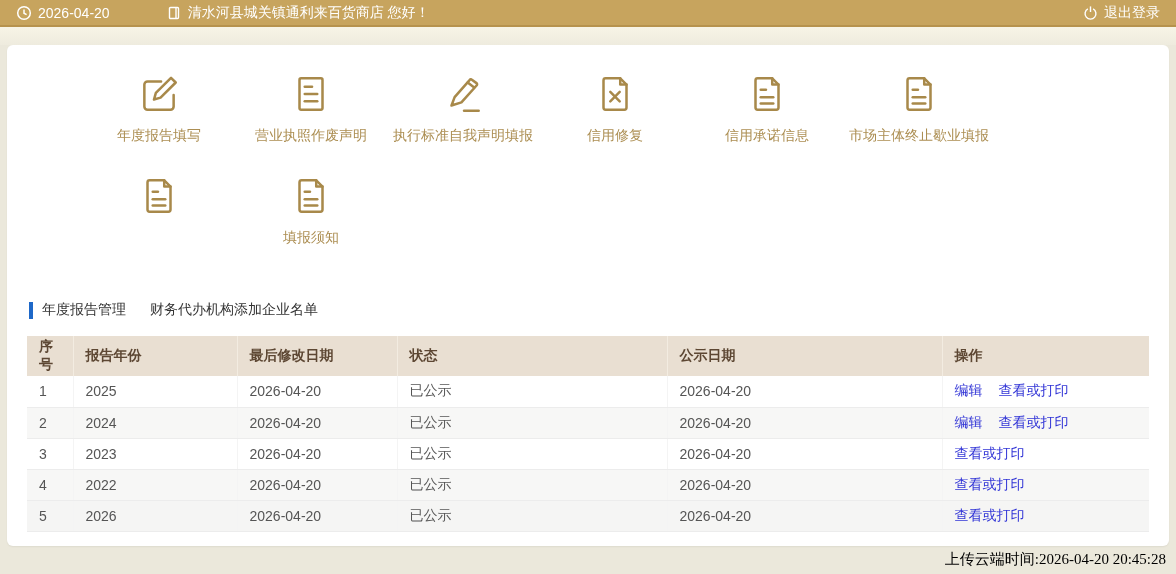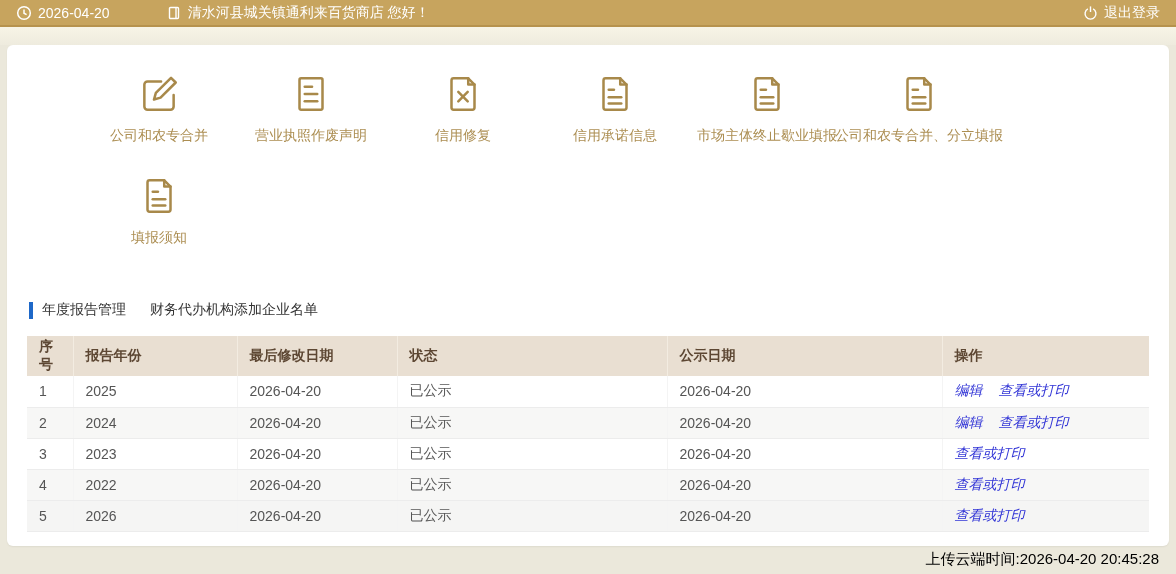--- a/index.html
+++ b/index.html
@@ -50,26 +50,26 @@
   thead th {
     background:#e9dfd2; color:#5d4733; text-align:left; font-weight:bold;
     height:40px; padding:0 12px; border-right:1px solid #f3ece1;
   }
   thead th:last-child { border-right:none; }
   tbody td {
     height:31px; padding:0 12px; color:#555;
     border-bottom:1px solid #ececec; border-right:1px solid #f4f4f4;
     background:#fff;
   }
-  tbody td:last-child { border-right:none;font-style:italic; }
+  tbody td:last-child { border-right:none; }
   tbody tr:nth-child(even) td { background:#f7f7f6; }
   tbody tr:last-child td { background:#f5f5f4; }
   a.action-link { color:#3134d6; text-decoration:none; margin-right:16px; cursor:pointer; }
   
-  .footer { margin-top:4px; text-align:right; padding-right:17px; font-size:15px; color:#000; }
+  .footer { margin-top:4px; text-align:right; padding-right:10px; font-size:15px; color:#000;font-family:Liberation Serif, serif; }
 </style>
 </head>
 <body>
 
 <div class="topbar">
   <div class="bar-group">
     <span>
       <svg width="16" height="16" viewBox="0 0 16 16" fill="none" stroke="#fff" stroke-width="1.5">
         <circle cx="8" cy="8" r="6.3"></circle>
           <path d="M8 4.6 V8.2 l2.6 1.5"></path>
@@ -100,33 +100,41 @@
 <div class="strip"></div>
 
 <div class="card">
 
   <div class="grid">
     <div class="grid-item">
       <span class="ficon"><svg viewBox="0 0 44 44" fill="none" stroke="currentColor" stroke-width="2.4" stroke-linecap="round" stroke-linejoin="round">
             <path d="M36 23 v11 a3 3 0 0 1 -3 3 H11 a3 3 0 0 1 -3 -3 V13 a3 3 0 0 1 3 -3 h13"></path>
             <path d="M33.5 6.5 l4.5 4.5 L23.5 25.5 l-6.3 1.8 1.8 -6.3 z"></path>
           </svg></span>
-      <span class="grid-label">公司和农专合并</span>
+      <span class="grid-label">年度报告填写</span>
     </div>
     <div class="grid-item">
       <span class="ficon"><svg viewBox="0 0 44 44" fill="none" stroke="currentColor" stroke-width="2.4" stroke-linecap="round" stroke-linejoin="round">
             <rect x="11" y="7" width="22" height="30" rx="1.5"></rect>
             <line x1="16" y1="15" x2="23" y2="15"></line>
             <line x1="16" y1="22" x2="28" y2="22"></line>
             <line x1="16" y1="29" x2="28" y2="29"></line>
           </svg></span>
       <span class="grid-label">营业执照作废声明</span>
     </div>
     <div class="grid-item">
       <span class="ficon"><svg viewBox="0 0 44 44" fill="none" stroke="currentColor" stroke-width="2.4" stroke-linecap="round" stroke-linejoin="round">
+            <path d="M11 33 l3 -8 L28.5 8.5 a1.4 1.4 0 0 1 2 -.2 l4.4 3.3 a1.4 1.4 0 0 1 .3 2 L20.5 30 l-9.5 3z"></path>
+            <path d="M26.5 11 l6.2 4.7"></path>
+            <line x1="23" y1="38" x2="37" y2="38"></line>
+          </svg></span>
+      <span class="grid-label">执行标准自我声明填报</span>
+    </div>
+    <div class="grid-item">
+      <span class="ficon"><svg viewBox="0 0 44 44" fill="none" stroke="currentColor" stroke-width="2.4" stroke-linecap="round" stroke-linejoin="round">
             <path d="M27 7 H13 a2 2 0 0 0 -2 2 v26 a2 2 0 0 0 2 2 h18 a2 2 0 0 0 2 -2 V13 z"></path>
             <path d="M27 7 v6 h6"></path>
             <path d="M17.5 20 l9 9 M26.5 20 l-9 9"></path>
           </svg></span>
       <span class="grid-label">信用修复</span>
     </div>
     <div class="grid-item">
       <span class="ficon"><svg viewBox="0 0 44 44" fill="none" stroke="currentColor" stroke-width="2.4" stroke-linecap="round" stroke-linejoin="round">
             <path d="M27 7 H13 a2 2 0 0 0 -2 2 v26 a2 2 0 0 0 2 2 h18 a2 2 0 0 0 2 -2 V13 z"></path>
             <path d="M27 7 v6 h6"></path>
@@ -147,21 +155,20 @@
       <span class="grid-label">市场主体终止歇业填报</span>
     </div>
     <div class="grid-item">
       <span class="ficon"><svg viewBox="0 0 44 44" fill="none" stroke="currentColor" stroke-width="2.4" stroke-linecap="round" stroke-linejoin="round">
             <path d="M27 7 H13 a2 2 0 0 0 -2 2 v26 a2 2 0 0 0 2 2 h18 a2 2 0 0 0 2 -2 V13 z"></path>
             <path d="M27 7 v6 h6"></path>
             <line x1="16" y1="18" x2="21" y2="18"></line>
             <line x1="16" y1="25" x2="28" y2="25"></line>
             <line x1="16" y1="31" x2="28" y2="31"></line>
           </svg></span>
-      <span class="grid-label">公司和农专合并、分立填报</span>
     </div>
     <div class="grid-item">
       <span class="ficon"><svg viewBox="0 0 44 44" fill="none" stroke="currentColor" stroke-width="2.4" stroke-linecap="round" stroke-linejoin="round">
             <path d="M27 7 H13 a2 2 0 0 0 -2 2 v26 a2 2 0 0 0 2 2 h18 a2 2 0 0 0 2 -2 V13 z"></path>
             <path d="M27 7 v6 h6"></path>
             <line x1="16" y1="18" x2="21" y2="18"></line>
             <line x1="16" y1="25" x2="28" y2="25"></line>
             <line x1="16" y1="31" x2="28" y2="31"></line>
           </svg></span>
       <span class="grid-label">填报须知</span>

